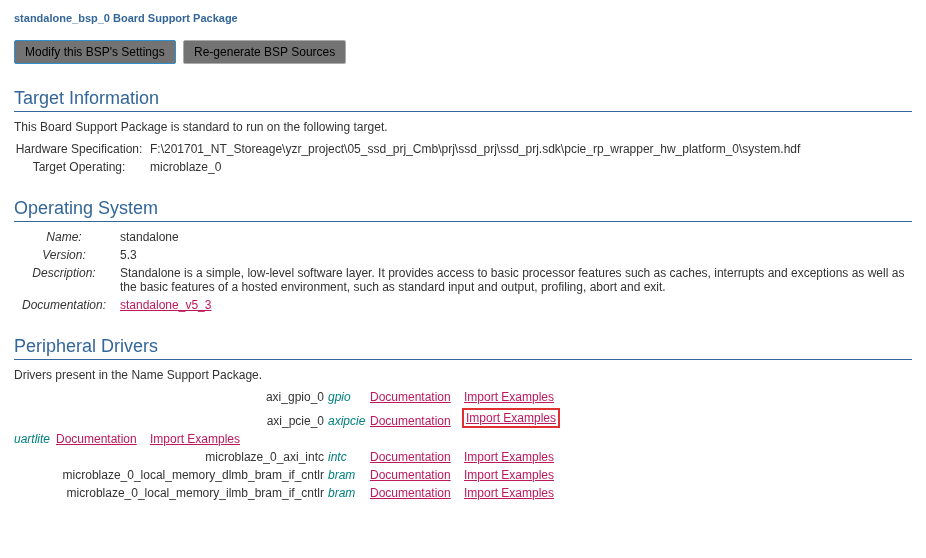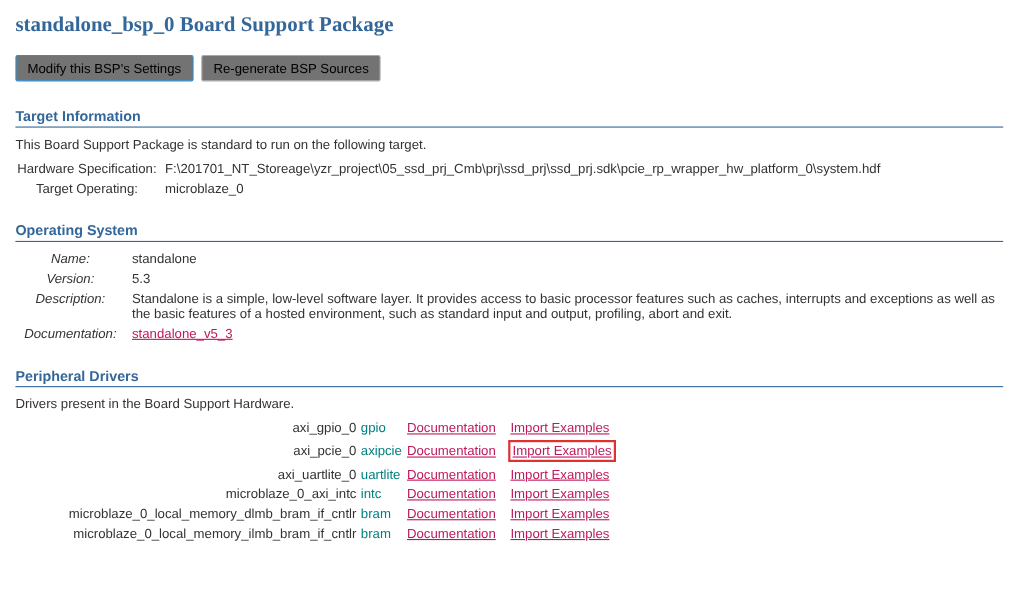--- a/index.html
+++ b/index.html
@@ -5,45 +5,44 @@
   body {
     font-family: Verdana, Geneva, sans-serif;
     font-size: 12px;
     margin: 0;
     padding: 0;
     background: #fff;
     color: #333;
     width: 926px;
   }
   .page-title {
-    font-size: 19px;
+    font-size: 11px;
     font-weight: bold;
     color: #336699;
     padding: 12px 14px 8px 14px;
-    font-family: Liberation Serif, serif;
   }
   .toolbar {
     padding: 8px 14px 24px 14px;
   }
   .btn {
     font-family: inherit;
     font-size: 12px;
     padding: 4px 10px;
     background: #737373;
     border: 1px solid #aaa;
     border-radius: 2px;
     cursor: pointer;
   }
   .btn:first-child {
     border: 1px solid #2f8fcf;
     margin-right: 4px;
   }
   .section-header {
-    font-size: 13px;
-    font-weight: bold;
+    font-size: 18px;
+    font-weight: normal;
     color: #336699;
     border-bottom: 1px solid #336699;
     margin: 0 14px 8px 14px;
     padding-bottom: 2px;
   }
   .section-body {
     margin: 0 14px 24px 14px;
   }
   .section-body p {
     margin: 4px 0 8px 0;
@@ -70,31 +69,32 @@
     color: #be185d;
     text-decoration: underline;
     cursor: pointer;
   }
   .link-teal {
     color: #008080;
     text-decoration: none;
   }
   .driver-row {
     display: flex;
-    align-items: center;
+    align-items: flex-end;
     margin: 4px 0;
   }
   .driver-name {
     width: 310px;
     text-align: right;
     padding-right: 4px;
   }
   .driver-drv {
     width: 42px;
     color: #008080;
+    font-style: italic;
   }
   .driver-doc {
     width: 92px;
   }
   .driver-imp {
     padding: 0 2px;
   }
   .highlighted {
     border: 2px solid #e03030;
     padding: 1px 2px;
@@ -140,36 +140,35 @@
   <div class="kv-row os-row">
     <div class="kv-label">Documentation:</div>
     <div class="kv-value">
       <a class="link">standalone_v5_3</a>
     </div>
   </div>
 </div>
 
 <div class="section-header">Peripheral Drivers</div>
 <div class="section-body">
-  <p>Drivers present in the Board Support Hardware.</p>
+  <p>Drivers present in the Name Support Package.</p>
   <div id="drivers-list">
       <div class="driver-row">
         <div class="driver-name">axi_gpio_0</div>
         <div class="driver-drv link-teal">gpio</div>
         <div class="driver-doc"><a class="link">Documentation</a></div>
         <div class="driver-imp"><a class="link">Import Examples</a></div>
       </div>
       <div class="driver-row">
         <div class="driver-name">axi_pcie_0</div>
         <div class="driver-drv link-teal">axipcie</div>
         <div class="driver-doc"><a class="link">Documentation</a></div>
         <div class="driver-imp highlighted"><a class="link">Import Examples</a></div>
       </div>
       <div class="driver-row">
-        <div class="driver-name">axi_uartlite_0</div>
         <div class="driver-drv link-teal">uartlite</div>
         <div class="driver-doc"><a class="link">Documentation</a></div>
         <div class="driver-imp"><a class="link">Import Examples</a></div>
       </div>
       <div class="driver-row">
         <div class="driver-name">microblaze_0_axi_intc</div>
         <div class="driver-drv link-teal">intc</div>
         <div class="driver-doc"><a class="link">Documentation</a></div>
         <div class="driver-imp"><a class="link">Import Examples</a></div>
       </div>

